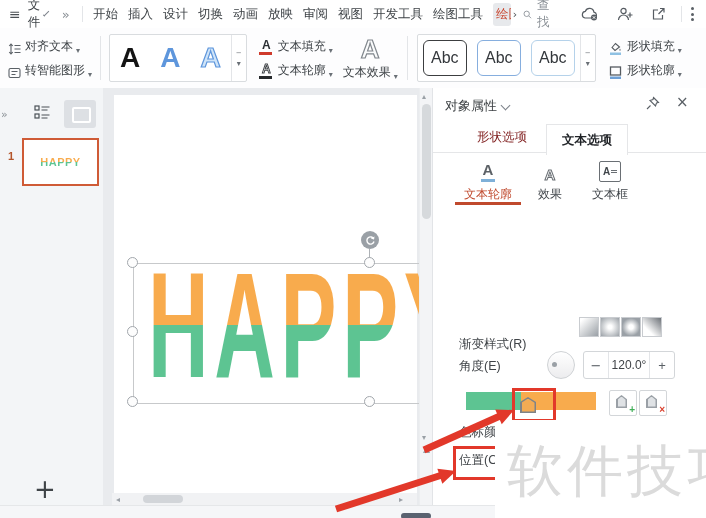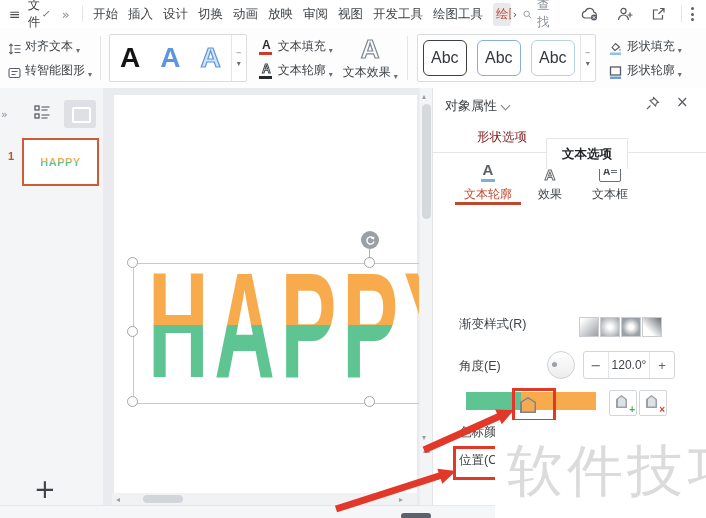--- a/index.html
+++ b/index.html
@@ -81,41 +81,41 @@
   #vscroll .pg{left:1px;top:360px;color:#9aa0a6;font-size:7px;line-height:7px;text-align:center;width:11px;}
 
   
   #rpanel{left:432px;top:88px;width:274px;height:417px;background:#fff;border-left:1px solid #e2e4e7;
           font-size:12.5px;color:#3f4347;}
   .phead{left:12px;top:9px;font-size:13px;color:#3c4043;display:flex;align-items:center;}
   .pin{left:212px;top:8px;}
   .pclose{left:243px;top:5px;font-size:15px;color:#5a6066;}
   .tabsrow{left:0;top:34px;width:274px;height:30px;border-bottom:1px solid #e5e6e8;}
   .tab-shape{left:36px;top:7px;color:#7f1d1d;margin-left:8px;}
-  .tab-text{left:113px;top:16px;width:80px;height:30px;background:#fff;border:1px solid #e5e6e8;border-bottom:none;
+  .tab-text{left:113px;top:2px;width:80px;height:30px;background:#fff;border:1px solid #e5e6e8;border-bottom:none;
             display:flex;align-items:center;justify-content:center;font-weight:bold;color:#1f2226;z-index:2;}
   .subtabs{left:0;top:64px;width:274px;height:54px;}
   .subtab{position:absolute;top:6px;width:64px;text-align:center;}
   .subtab .ic{height:24px;display:flex;align-items:flex-end;justify-content:center;}
   .subtab .lbl{margin-top:4px;font-size:12px;color:#41464b;}
   .subtab.active .lbl{color:#c0492d;}
   .activebar{left:22px;top:50px;width:66px;height:3px;background:#c0492d;}
   .subA{font-weight:bold;font-size:15px;color:#5c6166;line-height:14px;}
   .subA .bar{width:14px;background:#7fb0d8;margin:2px auto 0;}
   .subAo{font-weight:bold;font-size:15px;color:#fdfdfd;-webkit-text-stroke:1px #6a6f74;line-height:15px;}
   .tbx{width:20px;height:19px;border:1.2px solid #6a6f74;border-radius:2px;display:flex;align-items:center;justify-content:center;
        font-size:10px;font-weight:bold;color:#41464b;gap:1px;}
   .tbx i{display:block;width:6px;height:1.2px;background:#6a6f74;margin:1.5px 0;}
 
   .radio-row{position:absolute;left:26px;display:flex;align-items:center;}
   .rdo{width:13px;height:13px;border-radius:50%;border:1px solid #9aa0a5;margin-right:8px;position:relative;background:#fff;}
   .rdo.sel{border-color:#63686d;}
   .rdo.sel::after{content:"";position:absolute;left:3.5px;top:3.5px;width:6px;height:6px;border-radius:50%;background:#3f4448;}
 
-  .gslabel{left:26px;top:228px;}
+  .gslabel{left:26px;top:248px;}
   .gsw{position:absolute;top:229px;width:18px;height:18px;border:1px solid #c9ccd0;}
   .angl{left:26px;top:270px;}
   .dial{left:114px;top:263px;width:26px;height:26px;border-radius:50%;border:1px solid #cfd2d5;
         background:linear-gradient(180deg,#fff,#ececee);}
   .dial::after{content:"";position:absolute;left:4px;top:10px;width:5px;height:5px;border-radius:50%;background:#9aa0a6;}
   .spin{left:150px;top:263px;width:90px;height:26px;border:1px solid #d3d6d9;border-radius:3px;background:#fff;
         display:flex;align-items:stretch;}
   .spin .b{width:24px;display:flex;align-items:center;justify-content:center;color:#5a6066;font-size:13px;}
   .spin .v{flex:1;display:flex;align-items:center;justify-content:center;border-left:1px solid #e3e5e8;
            border-right:1px solid #e3e5e8;font-size:12px;color:#3f4347;}

